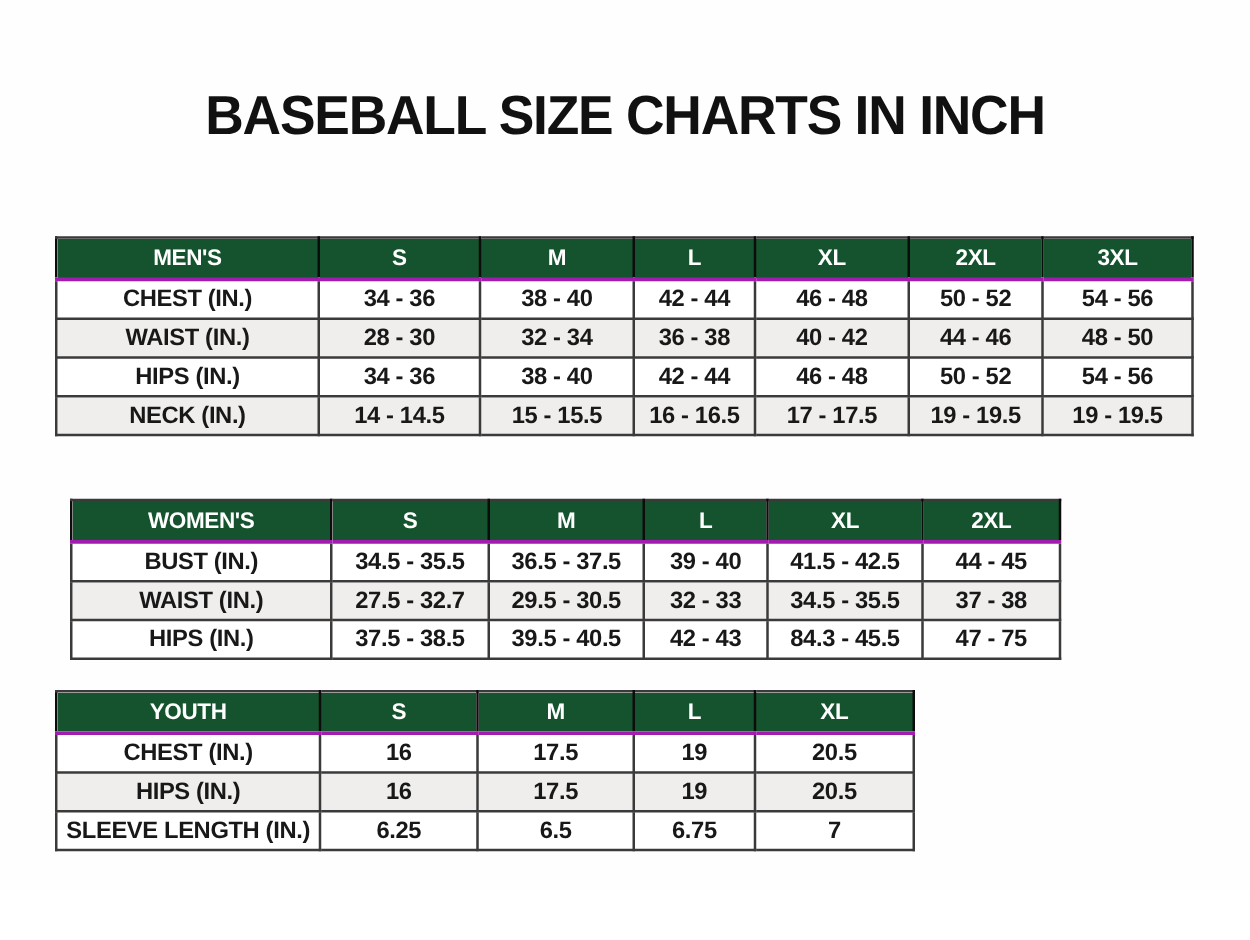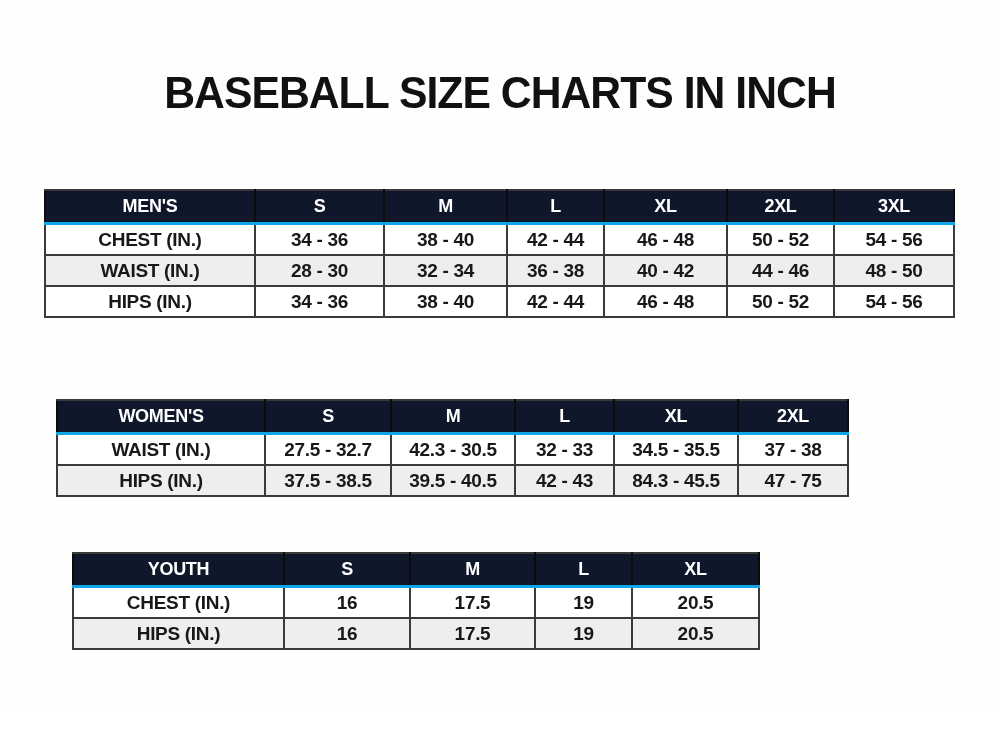--- a/index.html
+++ b/index.html
@@ -40,44 +40,44 @@
   table.size-table th,
   table.size-table td {
     border: 2px solid #3a3a3a;
     text-align: center;
     vertical-align: middle;
     padding: 0;
     white-space: nowrap;
     overflow: hidden;
   }
   table.size-table th {
-    background: #0f172a;
+    background: #14532d;
     color: #ffffff;
     font-size: 18px;
     font-weight: 700;
     height: 31px;
     letter-spacing: -0.3px;
-    border-bottom: 3px solid #0ea5e9;
+    border-bottom: 3px solid #a21caf;
     border-left-color: #0c0c0c;
     border-right-color: #0c0c0c;
   }
   table.size-table td {
     color: #181818;
     font-size: 19px;
     font-weight: 700;
     height: 29px;
     letter-spacing: -0.3px;
     background: #ffffff;
   }
   table.size-table tbody tr:nth-child(even) td {
     background: #efeeec;
   }
   table.mens  { left: 44px; top: 189px; width: 909px; }
   table.womens{ left: 56px; top: 399px; width: 791px; }
-  table.youth { left: 44px; top: 552px; width: 686px; margin-left: 28px; }
+  table.youth { left: 44px; top: 552px; width: 686px; }
 </style>
 </head>
 <body>
 
 <div class="page">
 
   <h1 class="title">BASEBALL SIZE CHARTS IN INCH</h1>
 
   <table class="size-table mens">
     <colgroup>
@@ -121,20 +121,29 @@
       </tr>
       <tr>
         <td>HIPS (IN.)</td>
         <td>34 - 36</td>
         <td>38 - 40</td>
         <td>42 - 44</td>
         <td>46 - 48</td>
         <td>50 - 52</td>
         <td>54 - 56</td>
       </tr>
+      <tr>
+        <td>NECK (IN.)</td>
+        <td>14 - 14.5</td>
+        <td>15 - 15.5</td>
+        <td>16 - 16.5</td>
+        <td>17 - 17.5</td>
+        <td>19 - 19.5</td>
+        <td>19 - 19.5</td>
+      </tr>
     </tbody>
   </table>
 
   <table class="size-table womens">
     <colgroup>
       <col style="width:208px">
         <col style="width:126px">
         <col style="width:124px">
       <col style="width:99px">
         <col style="width:124px">
@@ -145,23 +154,31 @@
         <th>WOMEN'S</th>
         <th>S</th>
         <th>M</th>
         <th>L</th>
         <th>XL</th>
         <th>2XL</th>
       </tr>
     </thead>
     <tbody>
       <tr>
+        <td>BUST (IN.)</td>
+        <td>34.5 - 35.5</td>
+        <td>36.5 - 37.5</td>
+        <td>39 - 40</td>
+        <td>41.5 - 42.5</td>
+        <td>44 - 45</td>
+      </tr>
+      <tr>
         <td>WAIST (IN.)</td>
         <td>27.5 - 32.7</td>
-        <td>42.3 - 30.5</td>
+        <td>29.5 - 30.5</td>
         <td>32 - 33</td>
         <td>34.5 - 35.5</td>
         <td>37 - 38</td>
       </tr>
       <tr>
         <td>HIPS (IN.)</td>
         <td>37.5 - 38.5</td>
         <td>39.5 - 40.5</td>
         <td>42 - 43</td>
         <td>84.3 - 45.5</td>
@@ -195,16 +212,23 @@
         <td>19</td>
         <td>20.5</td>
       </tr>
       <tr>
         <td>HIPS (IN.)</td>
         <td>16</td>
         <td>17.5</td>
         <td>19</td>
         <td>20.5</td>
       </tr>
+      <tr>
+        <td>SLEEVE LENGTH (IN.)</td>
+        <td>6.25</td>
+        <td>6.5</td>
+        <td>6.75</td>
+        <td>7</td>
+      </tr>
     </tbody>
   </table>
 
 </div>
 
 </body></html>

